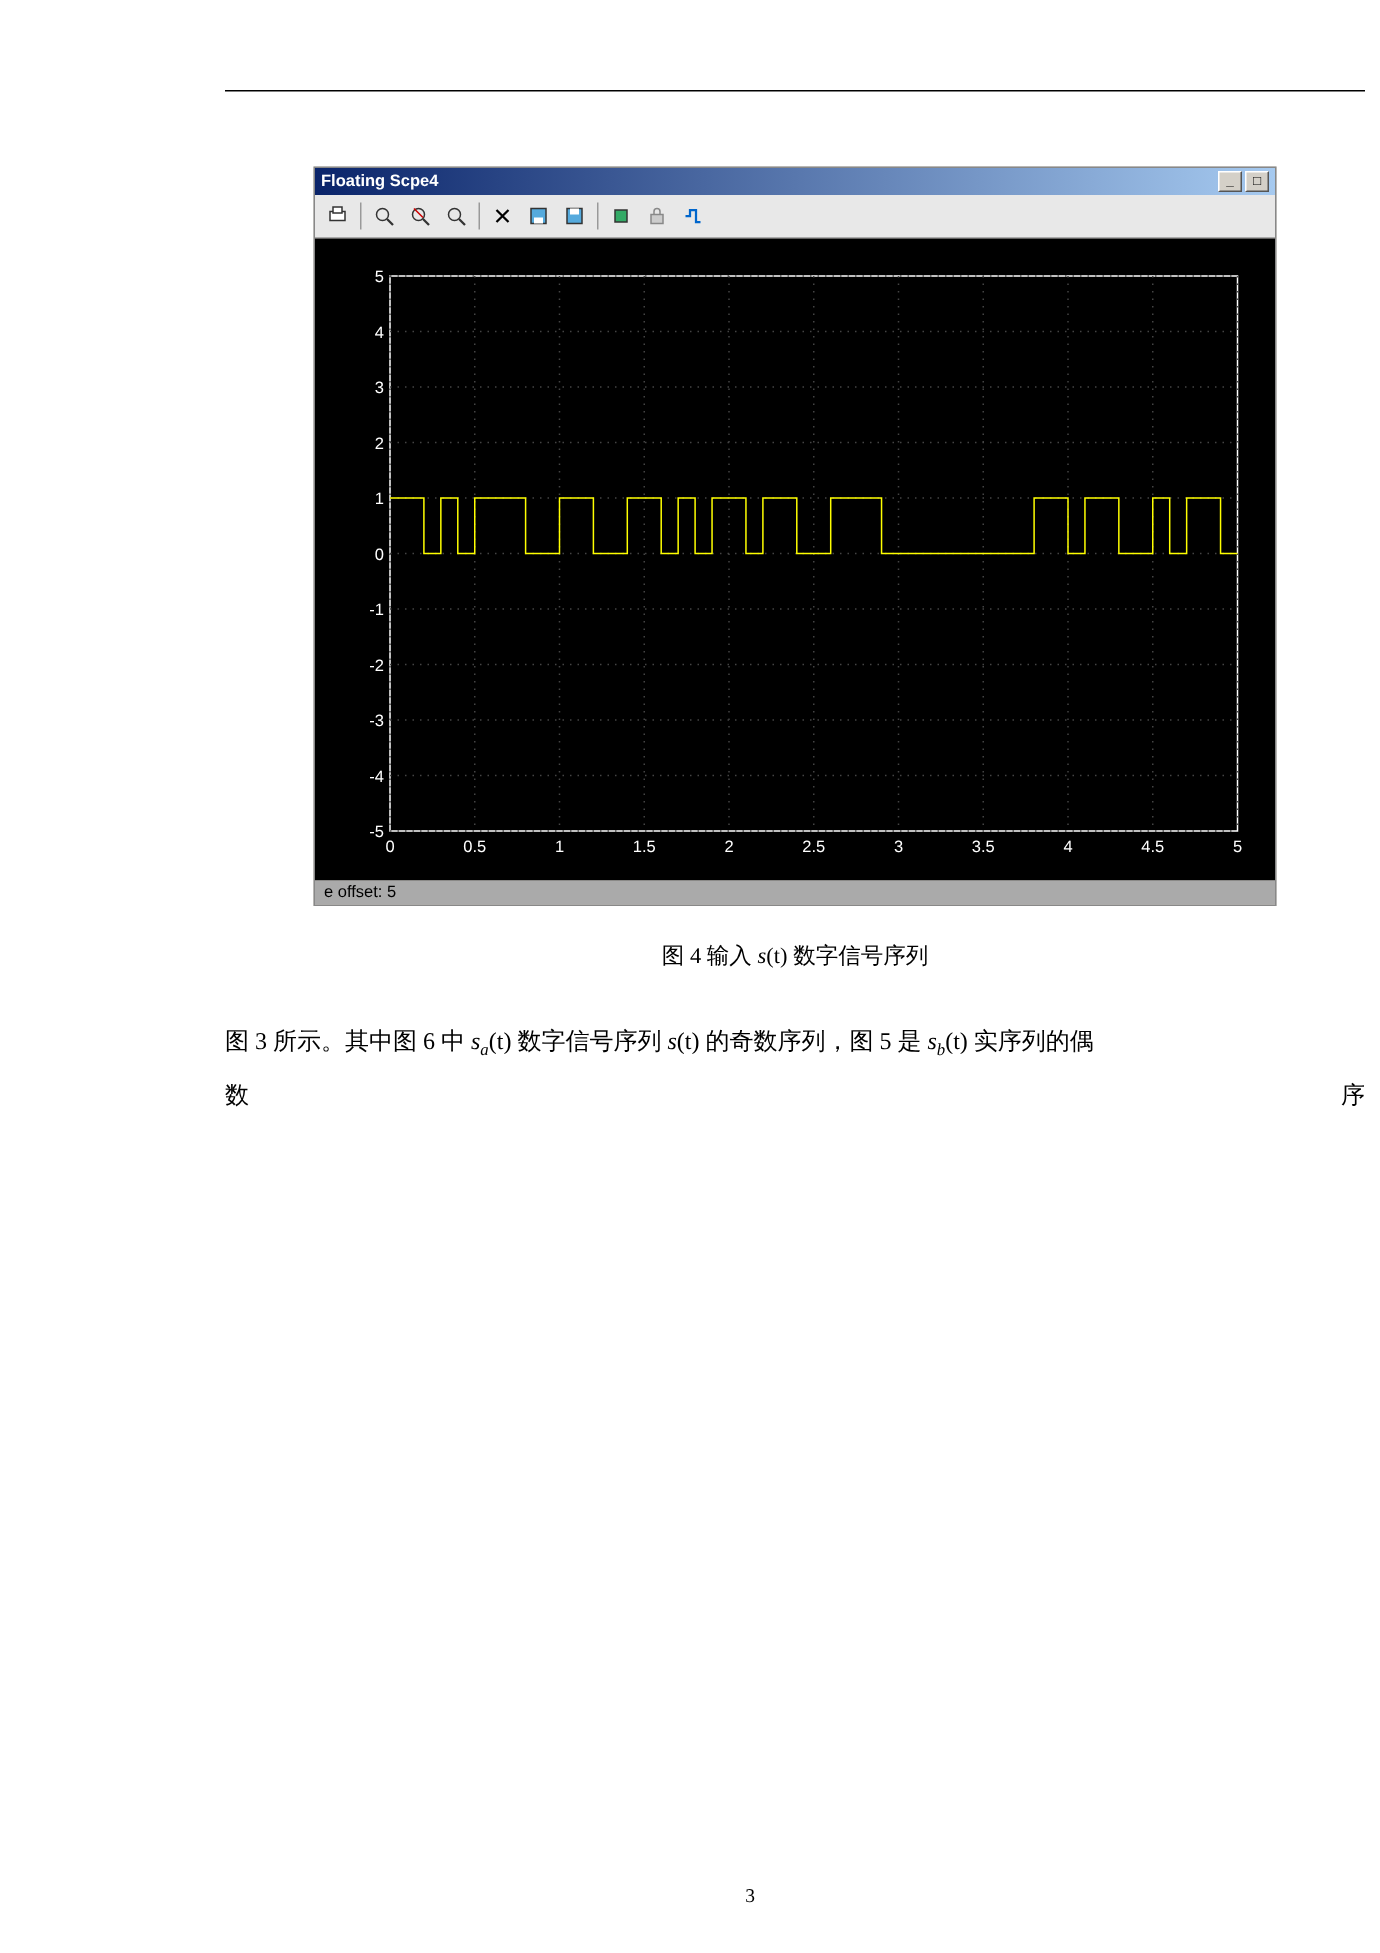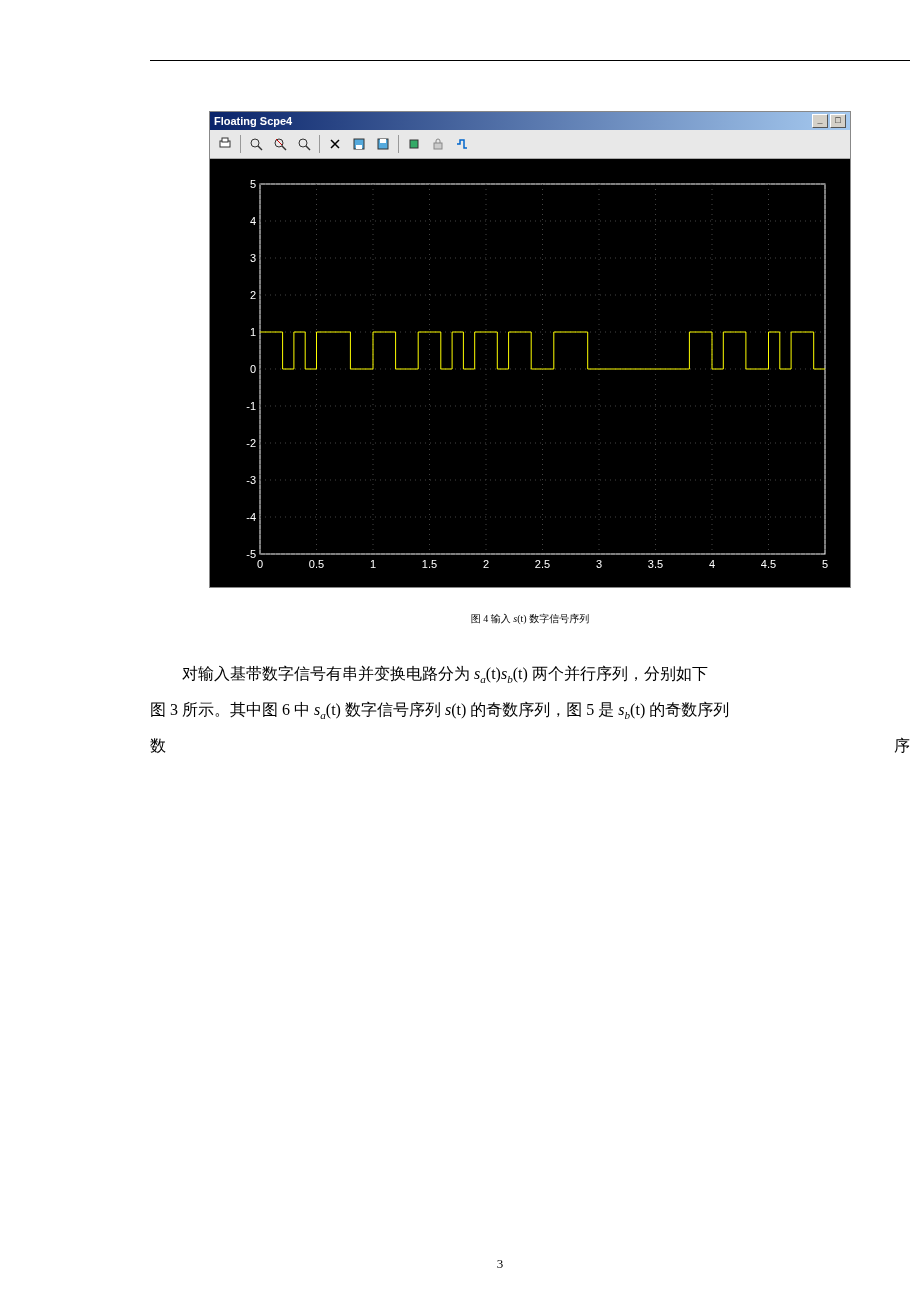--- a/index.html
+++ b/index.html
@@ -81,21 +81,21 @@
   .footer-bar {
     background: #aaa;
     color: #000;
     font-family: Arial, sans-serif;
     font-size: 11px;
     padding: 2px 6px;
   }
   
   .caption {
     text-align: center;
-    font-size: 10px;
+    font-size: 15px;
     margin: 24px 0 30px 0;
   }
   .para {
     font-size: 16px;
     line-height: 2.2;
     text-align: justify;
     text-justify: inter-ideograph;
   }
   .indent { text-indent: 2em; }
   .math { font-family: "Times New Roman", serif; font-style: italic; }
@@ -236,41 +236,37 @@
               <text x="369" y="389">3</text>
               <text x="425.5" y="389">3.5</text>
               <text x="482" y="389">4</text>
               <text x="538.5" y="389">4.5</text>
               <text x="595" y="389">5</text>
             </g>
           <path id="signal" fill="none" stroke="#ffff00" stroke-width="1" d="M 30 153 L 41.3 153 L 41.3 153 L 52.6 153 L 52.6 190 L 63.900000000000006 190 L 63.9 153 L 75.2 153 L 75.2 190 L 86.5 190 L 86.5 153 L 97.8 153 L 97.8 153 L 109.1 153 L 109.1 153 L 120.39999999999999 153 L 120.4 190 L 131.7 190 L 131.7 190 L 143 190 L 143 153 L 154.3 153 L 154.3 153 L 165.60000000000002 153 L 165.6 190 L 176.9 190 L 176.9 190 L 188.20000000000002 190 L 188.2 153 L 199.5 153 L 199.5 153 L 210.8 153 L 210.8 190 L 222.10000000000002 190 L 222.1 153 L 233.4 153 L 233.4 190 L 244.7 190 L 244.7 153 L 256 153 L 256 153 L 267.3 153 L 267.3 190 L 278.6 190 L 278.6 153 L 289.90000000000003 153 L 289.9 153 L 301.2 153 L 301.2 190 L 312.5 190 L 312.5 190 L 323.8 190 L 323.8 153 L 335.1 153 L 335.1 153 L 346.40000000000003 153 L 346.4 153 L 357.7 153 L 357.7 190 L 369 190 L 369 190 L 380.3 190 L 380.3 190 L 391.6 190 L 391.6 190 L 402.90000000000003 190 L 402.9 190 L 414.2 190 L 414.2 190 L 425.5 190 L 425.5 190 L 436.8 190 L 436.8 190 L 448.1 190 L 448.1 190 L 459.4 190 L 459.4 153 L 470.7 153 L 470.7 153 L 482 153 L 482 190 L 493.29999999999995 190 L 493.29999999999995 153 L 504.5999999999999 153 L 504.6 153 L 515.9 153 L 515.9 190 L 527.1999999999999 190 L 527.2 190 L 538.5 190 L 538.5 153 L 549.8 153 L 549.8 190 L 561.0999999999999 190 L 561.1 153 L 572.4 153 L 572.4 153 L 583.6999999999999 153 L 583.7 190 L 595 190 "></path>
         </svg>
       </div>
     </div>
+    <div class="footer-bar">e offset:  5</div>
   </div>
 
   <div class="caption">
     <span>图 4 输入</span>
     <span class="math"><span>s</span><span style="font-style:normal">(t)</span></span>
     <span>数字信号序列</span>
   </div>
 
-  <div class="para indent">
-    <span>对输入基带数字信号有串并变换电路分为</span>
-    <span class="math"><span>s</span><span class="sub">a</span><span style="font-style:normal">(t)</span></span><span class="math"><span>s</span><span class="sub">b</span><span style="font-style:normal">(t)</span></span>
-    <span>两个并行序列，分别如下</span>
-  </div>
   <div class="para">
     <span>图 3 所示。其中图 6 中</span>
     <span class="math"><span>s</span><span class="sub">a</span><span style="font-style:normal">(t)</span></span>
     <span>数字信号序列</span>
     <span class="math"><span>s</span><span style="font-style:normal">(t)</span></span>
     <span>的奇数序列，图 5 是</span>
     <span class="math"><span>s</span><span class="sub">b</span><span style="font-style:normal">(t)</span></span>
-    <span>的奇数序列</span>
+    <span>实序列的偶</span>
   </div>
   <div class="para spread">
     <span>数</span>
     <span>序</span>
   </div>
 
   <div class="page-num">3</div>
 </div>
 
 </body></html>

